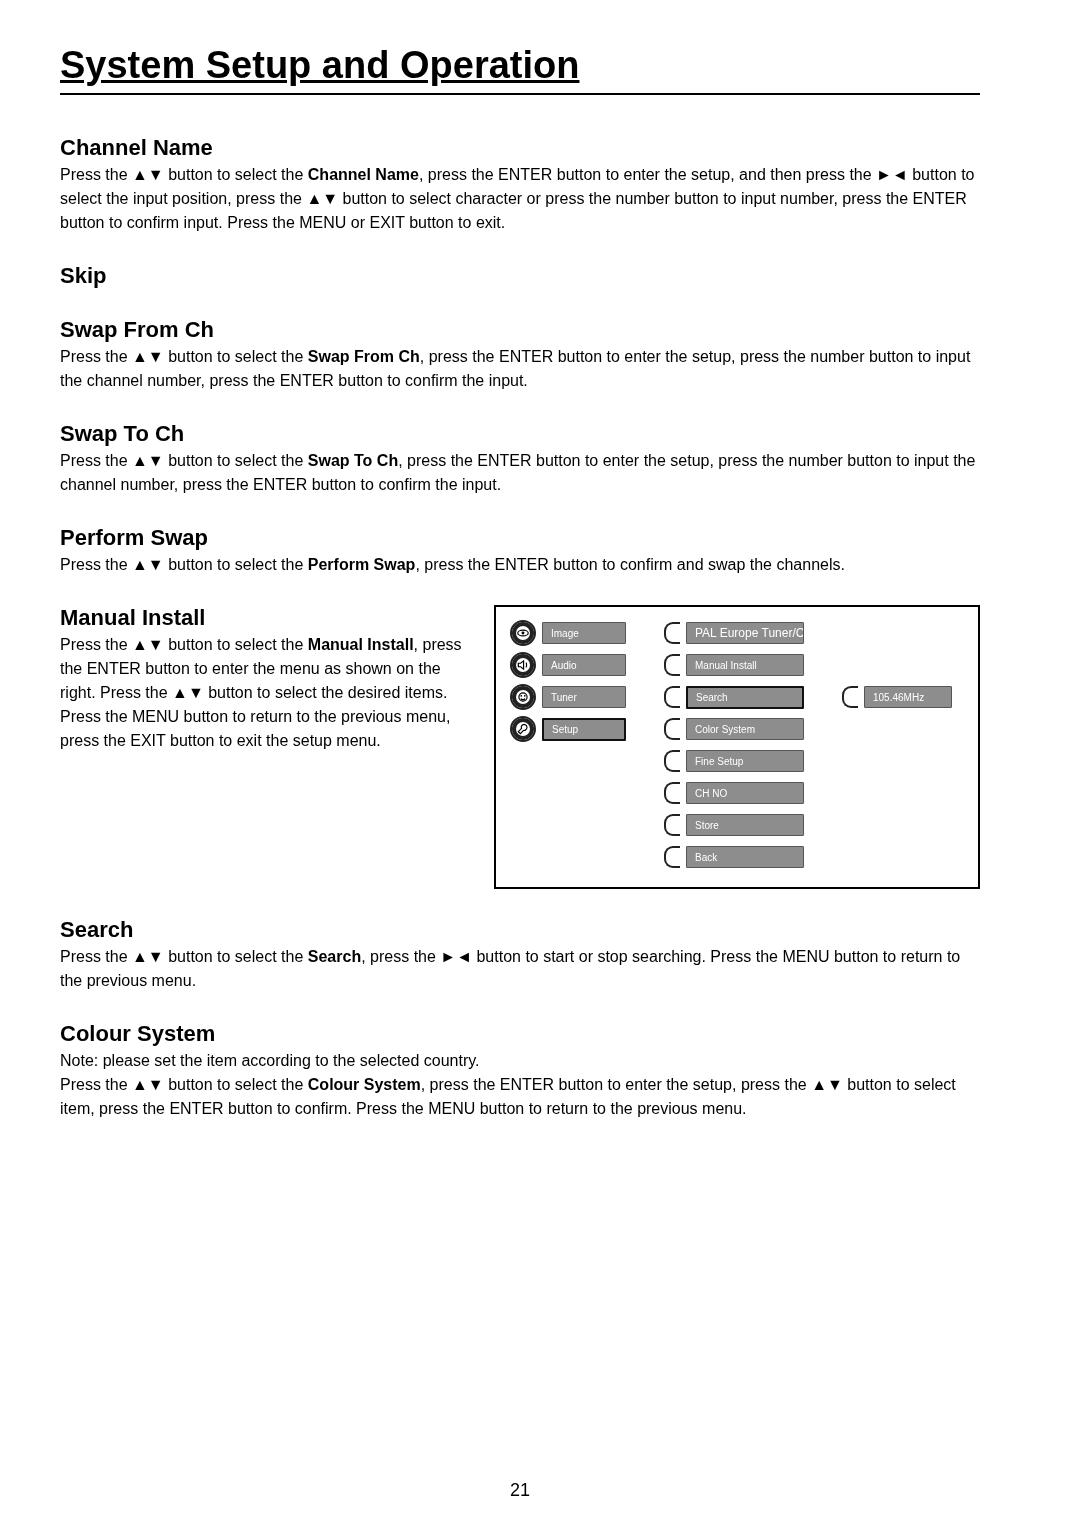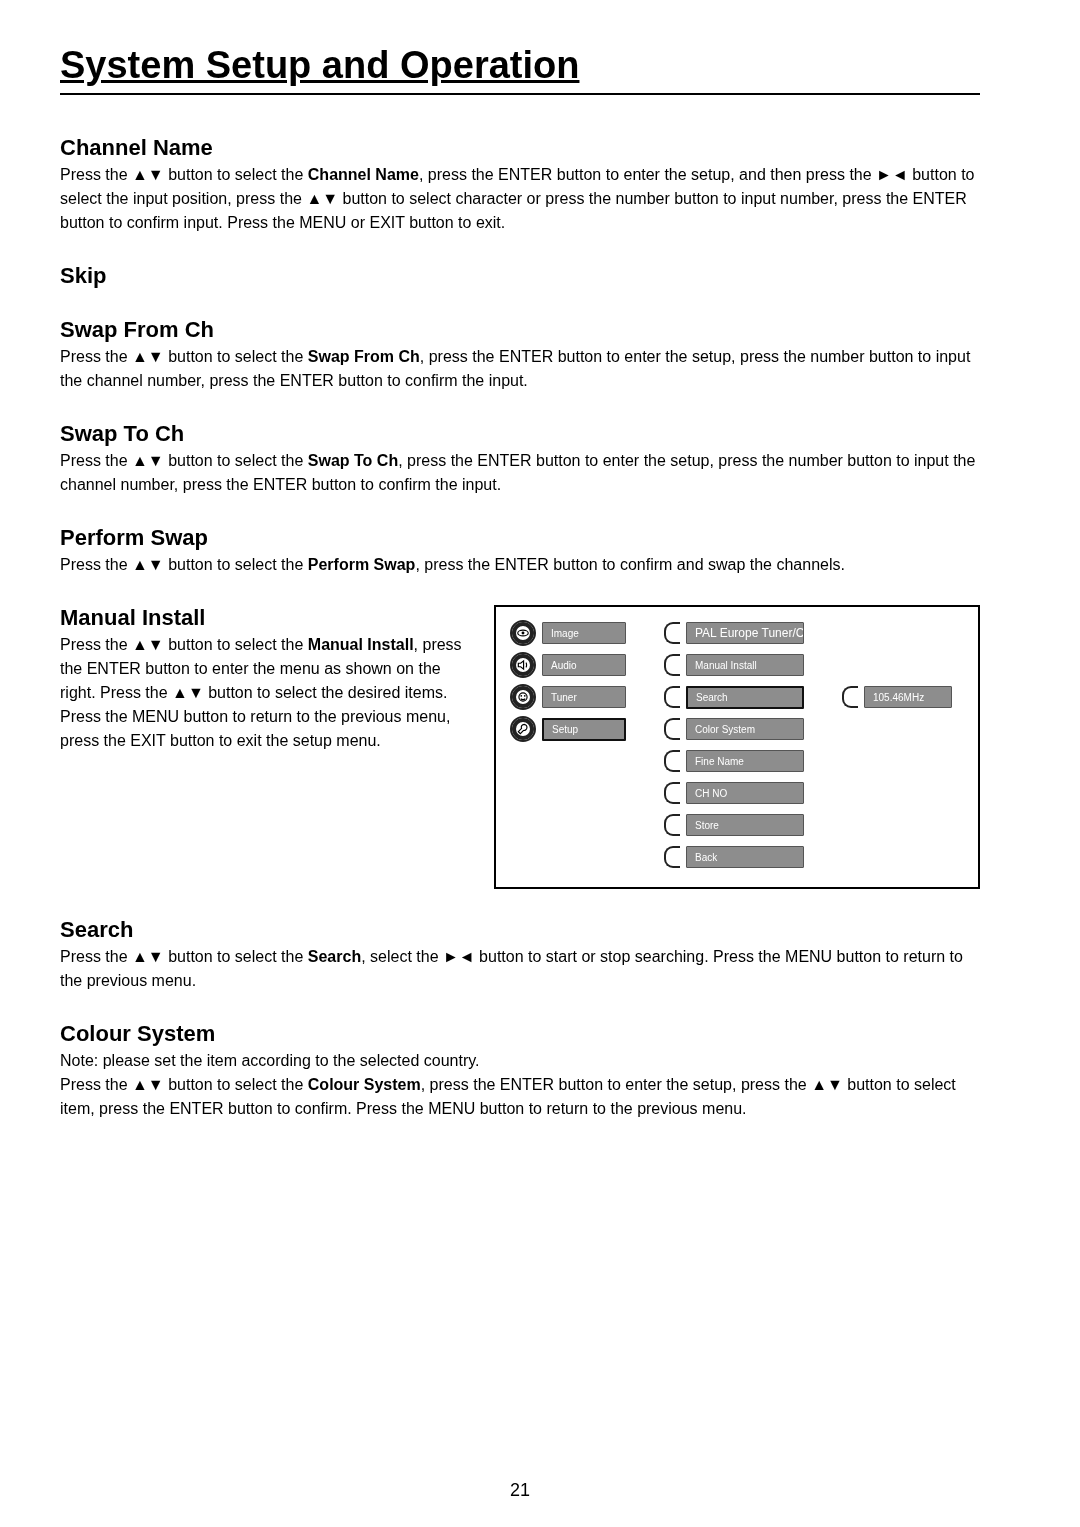--- a/index.html
+++ b/index.html
@@ -226,21 +226,21 @@
             <div class="menu-row">
               <span class="halfmoon"></span>
               <span class="pill pill-selected">Search</span>
             </div>
             <div class="menu-row">
               <span class="halfmoon"></span>
               <span class="pill">Color System</span>
             </div>
             <div class="menu-row">
               <span class="halfmoon"></span>
-              <span class="pill">Fine Name</span>
+              <span class="pill">Fine Setup</span>
             </div>
             <div class="menu-row">
               <span class="halfmoon"></span>
               <span class="pill">CH NO</span>
             </div>
             <div class="menu-row">
               <span class="halfmoon"></span>
               <span class="pill">Store</span>
             </div>
             <div class="menu-row">
@@ -258,21 +258,21 @@
             </div>
           </div>
         </div>
       </div>
     </div>
   </div>
 
   <div class="section">
     <div class="section-heading">Search</div>
     <div class="body">
-      <span>Press the </span><span class="arrows">▲▼</span><span>  button to select the </span><b>Search</b><span>, select the </span><span class="arrows">►◄</span><span> button to start or stop searching. Press the MENU button to return to the previous menu.</span>
+      <span>Press the </span><span class="arrows">▲▼</span><span>  button to select the </span><b>Search</b><span>, press the </span><span class="arrows">►◄</span><span> button to start or stop searching. Press the MENU button to return to the previous menu.</span>
     </div>
   </div>
 
   <div class="section">
     <div class="section-heading">Colour System</div>
     <div class="body">Note: please set the item according to the selected country.</div>
     <div class="body">
       <span>Press the </span><span class="arrows">▲▼</span><span>  button to select the </span><b>Colour System</b><span>, press the ENTER button to enter the setup, press the </span><span class="arrows">▲▼</span><span> button to select item, press the ENTER button to confirm. Press the MENU button to return to the previous menu.</span>
     </div>
   </div>

